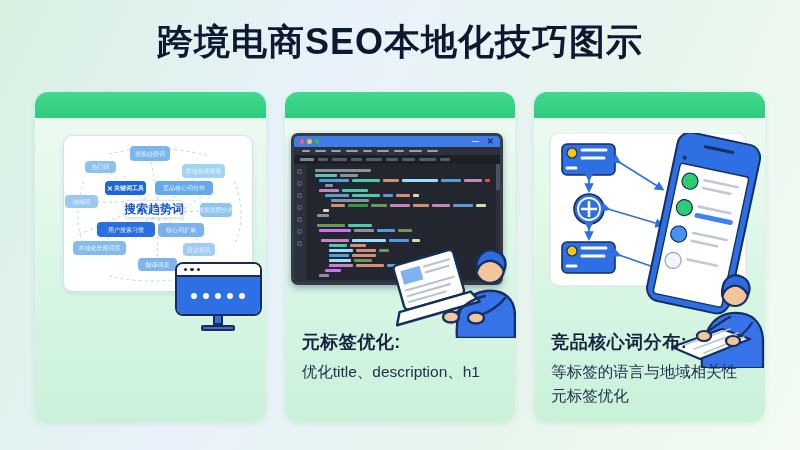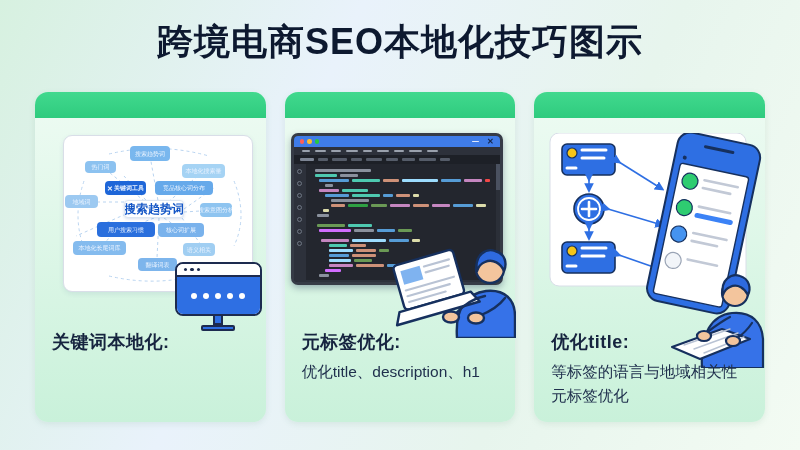--- a/index.html
+++ b/index.html
@@ -134,21 +134,20 @@
             <i></i>
             <i></i>
             <i></i>
           </div>
       </div>
       <div class="mon-neck"></div>
       <div class="mon-base"></div>
     </div>
 
     <div class="caption">
-      <h2>关键词本地化:</h2>
     </div>
   </div>
 
   <div class="card">
     <div class="card-header"></div>
 
     <div class="editor">
       <div class="ed-titlebar">
         <span class="tl" style="background:#ff5f56"></span>
         <span class="tl" style="background:#ffbd2e"></span>
@@ -409,18 +408,18 @@
           <line x1="170" y1="220" x2="210" y2="204"></line>
         </g>
         <path d="M196,184 C188,188 180,194 172,200" fill="none"></path>
         <ellipse cx="170" cy="203" rx="7" ry="5" fill="#f3c59d"></ellipse>
         <path d="M218,190 C214,196 208,202 202,206" fill="none"></path>
         <ellipse cx="199" cy="208" rx="7" ry="5" fill="#f3c59d"></ellipse>
       </g>
     </svg>
 
     <div class="caption">
-      <h2>优化title:</h2>
+      <h2>竞品核心词分布:</h2>
       <p>等标签的语言与地域相关性</p>
       <p>元标签优化</p>
     </div>
   </div>
 </div>
 
 </body></html>

